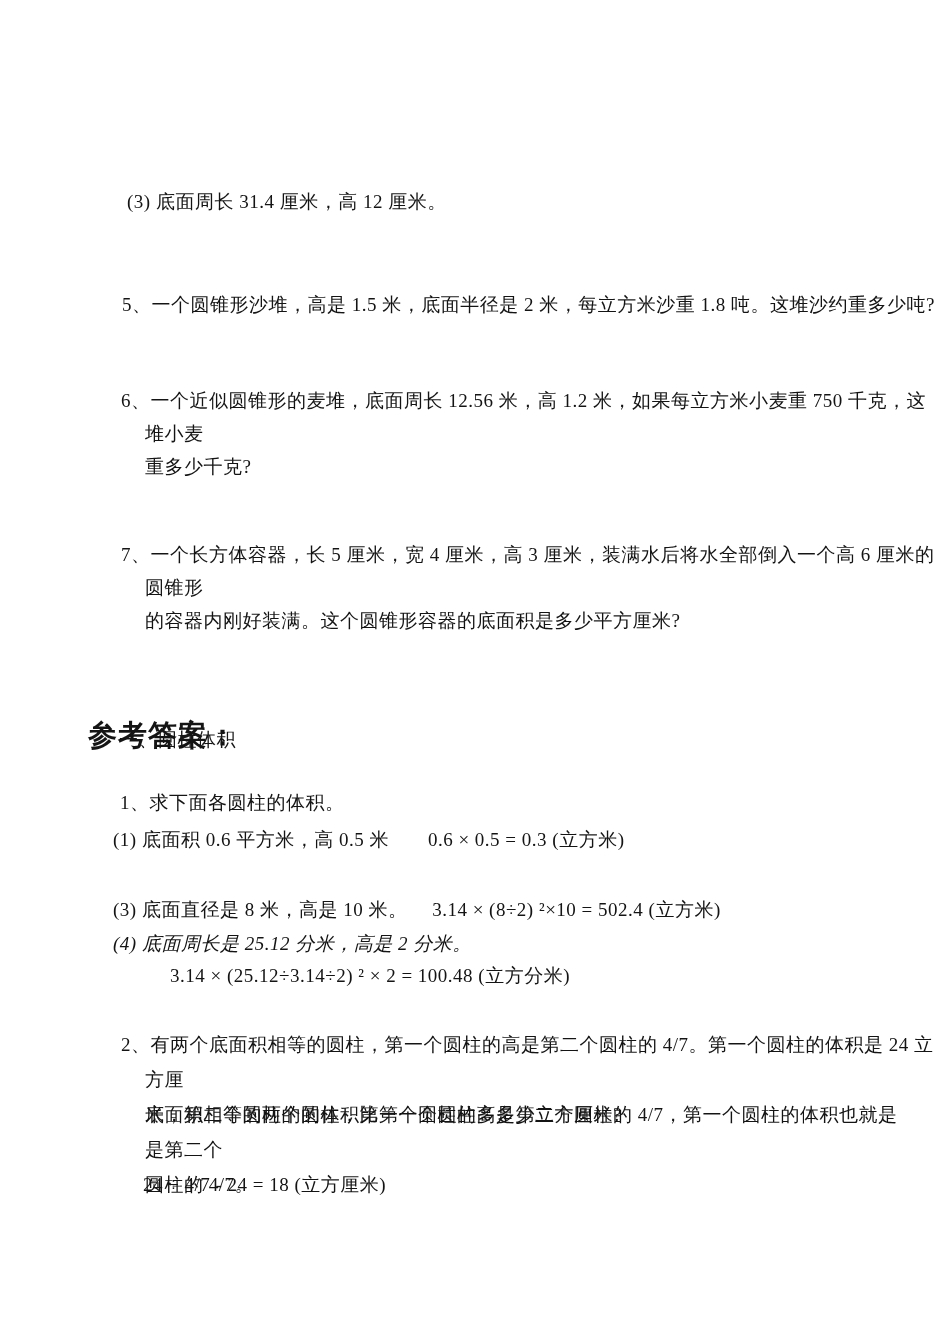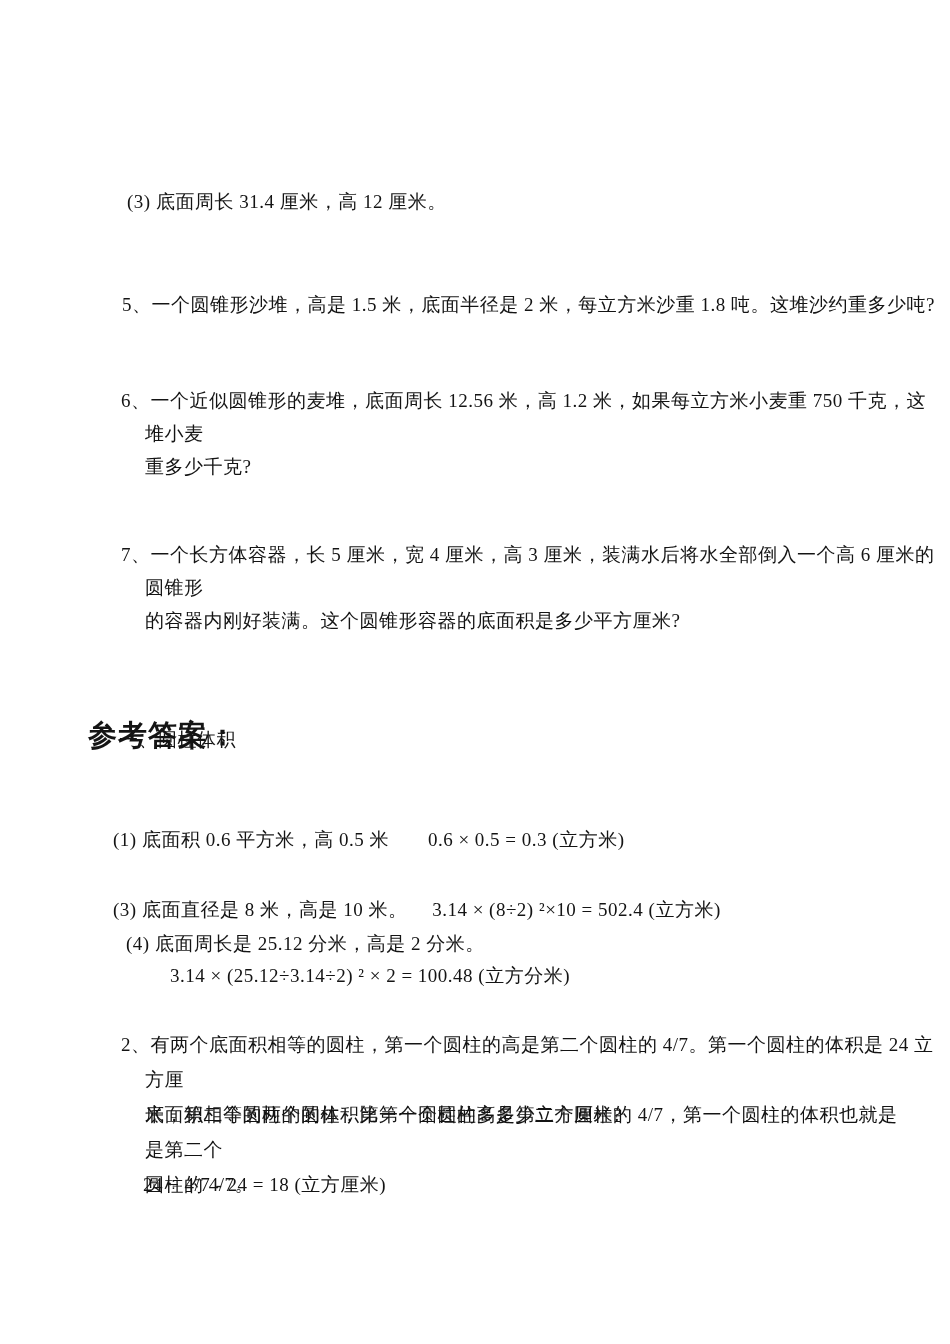--- a/index.html
+++ b/index.html
@@ -54,27 +54,28 @@
   <div class="line hang" style="top:384px; left:121px; width:800px;">6、一个近似圆锥形的麦堆，底面周长 12.56 米，高 1.2 米，如果每立方米小麦重 750 千克，这堆小麦
 重多少千克?</div>
 
   <div class="line hang" style="top:538px; left:121px; width:800px;">7、一个长方体容器，长 5 厘米，宽 4 厘米，高 3 厘米，装满水后将水全部倒入一个高 6 厘米的圆锥形
 的容器内刚好装满。这个圆锥形容器的底面积是多少平方厘米?</div>
 
   <div class="line heading" style="top:722px; left:88px;">参考答案：</div>
 
   <div class="line section-title" style="top:723px; left:88px;margin-left:31px;">一、圆柱体积</div>
 
+  <div class="line" style="top:786px; left:120px;">1、求下面各圆柱的体积。</div>
 
   <div class="line ans" style="top:822px; left:113px;">(1) 底面积 0.6 平方米，高 0.5 米　　0.6 × 0.5 = 0.3 (立方米)</div>
 
 
   <div class="line ans" style="top:892px; left:113px;">(3) 底面直径是 8 米，高是 10 米。　 3.14 × (8÷2) ²×10 = 502.4 (立方米)</div>
 
-  <div class="line ans" style="top:926px; left:126px;">(4) 底面周长是 25.12 分米，高是 2 分米。</div>
+  <div class="line ans" style="top:926px; left:113px;font-style:italic;">(4) 底面周长是 25.12 分米，高是 2 分米。</div>
 
   <div class="line ans" style="top:958px; left:170px;">3.14 × (25.12÷3.14÷2) ² × 2 = 100.48 (立方分米)</div>
 
   <div class="line ans hang" style="top:1027px; left:121px; width:800px;">2、有两个底面积相等的圆柱，第一个圆柱的高是第二个圆柱的 4/7。第一个圆柱的体积是 24 立方厘
 米，第二个圆柱的的体积比第一个圆柱多多少立方厘米?</div>
 
   <div class="line ans" style="top:1097px; left:145px; width:770px;">底面积相等的两个圆柱，第一个圆柱的高是第二个圆柱的 4/7，第一个圆柱的体积也就是是第二个
 圆柱的 4/7。</div>
 
   <div class="line ans" style="top:1167px; left:143px;">24 ÷ 4/7 - 24 = 18 (立方厘米)</div>

